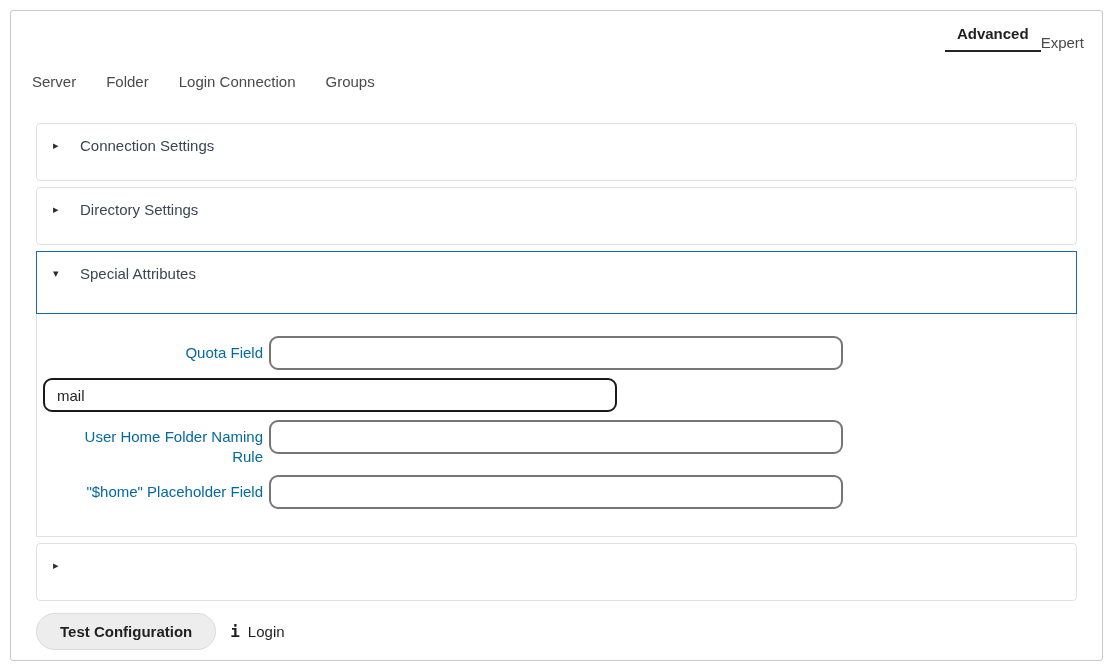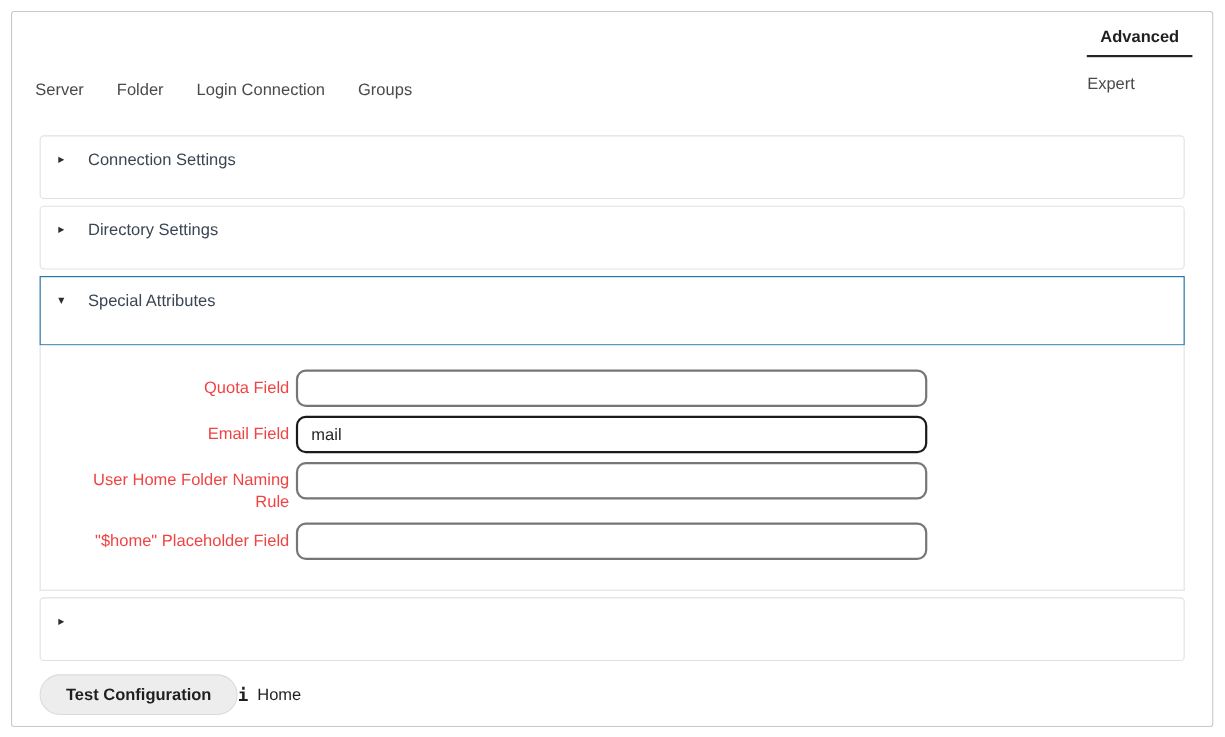--- a/index.html
+++ b/index.html
@@ -21,21 +21,21 @@
   
   .tabs {
     display: flex; align-items: flex-start;
     padding: 13px 18px 0 21px;
   }
   .tabs-left { display: flex; gap: 30px; margin-top: 48px; }
   .tab {
     font-size: 15px; color: #4a4a4a; line-height: 19px;
     cursor: pointer; white-space: nowrap;
   }
-  .tabs-right { margin-left: auto; display: flex; gap: 15px; align-items: flex-start; flex-direction: column; }
+  .tabs-right { margin-left: auto; display: flex; align-items: flex-end; }
   .tab.active {
     font-weight: bold; color: #1f1f1f;
     padding: 0 12px 7px;
     border-bottom: 2px solid #252525;
   }
   
   .sections { margin: 32px 25px 0; }
   .section {
     border: 1px solid #e1e1e1;
     border-radius: 4px;
@@ -69,40 +69,41 @@
     border-left: 1px solid #e1e1e1;
     border-right: 1px solid #e1e1e1;
     border-bottom: 1px solid #e1e1e1;
     padding: 22px 0 19px;
     background: #fff;
   }
   .form-row { display: flex; align-items: flex-start; margin-bottom: 8px; }
   .form-label {
     width: 226px; padding-left: 36px;
     text-align: right;
-    font-size: 15px; line-height: 20px; color: #ef4444;
+    font-size: 15px; line-height: 20px; color: #0369a1;
     padding-top: 7px;
     flex: 0 0 auto;
   }
   .form-input {
     margin-left: 6px;
     width: 574px; height: 34px;
     border: 2px solid #767676;
     border-radius: 9px;
     padding: 0 12px;
     font-size: 15px; color: #1f1f1f;
     font-family: inherit;
     background: #fff;
     outline: none;
   }
   .form-input.focused { border-color: #1a1a1a; }
   
   .footer {
     display: flex; align-items: center;
     margin: 12px 25px 0;
+    gap: 14px;
   }
   .test-btn {
     height: 37px; padding: 0 23px;
     border-radius: 19px;
     background: #ededed;
     border: 1px solid #dbdbdb;
     font-weight: bold; font-size: 15px; color: #1f1f1f;
     font-family: inherit;
     cursor: pointer;
   }
@@ -156,21 +157,20 @@
       </div>
       <div class="sa-content">
 
         <div class="form-row">
           <div class="form-label">Quota Field</div>
           <input class="form-input" type="text" value="" style="">
         </div>
 
 
         <div class="form-row">
-          <div class="form-label">Email Field</div>
           <input class="form-input focused" type="text" value="mail" style="">
         </div>
 
         <div class="form-row">
           <div class="form-label">User Home Folder Naming Rule</div>
           <input class="form-input" type="text" value="" style="">
         </div>
 
         <div class="form-row">
           <div class="form-label">"$home" Placeholder Field</div>
@@ -185,17 +185,17 @@
         <span class="caret">▸</span>
       </div>
     </div>
 
   </div>
 
   <div class="footer">
     <button class="test-btn">Test Configuration</button>
     <div class="help">
       <span class="help-i">i</span>
-      <span>Home</span>
+      <span>Login</span>
     </div>
   </div>
 
 </div>
 
 </body></html>

